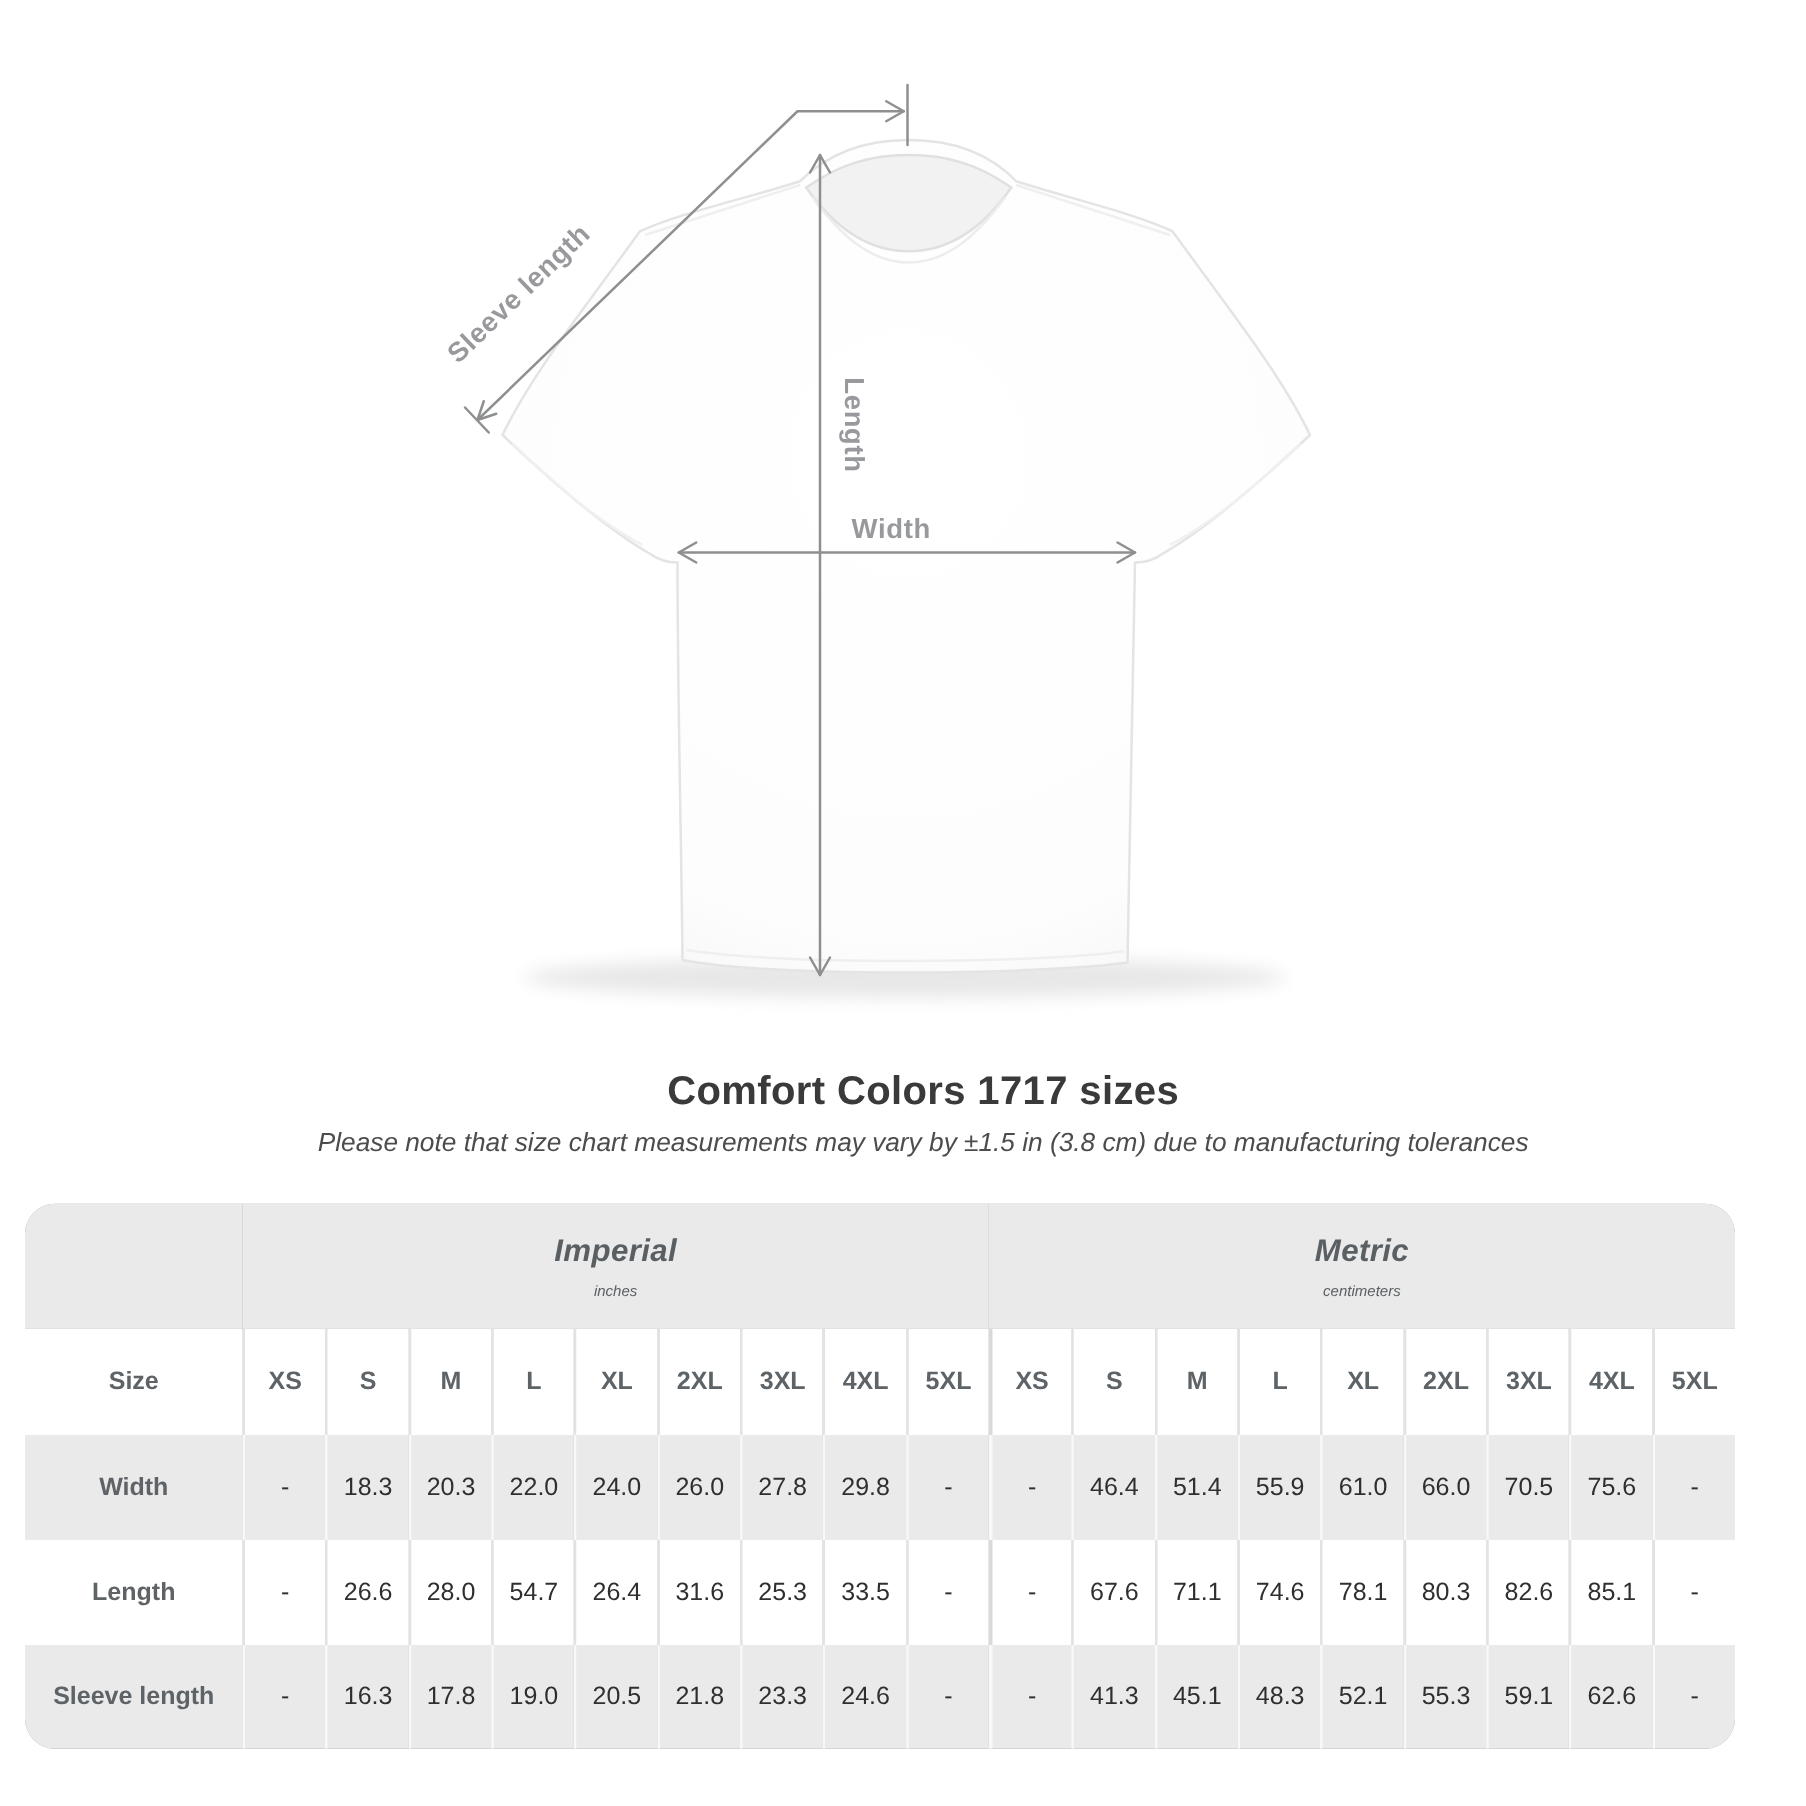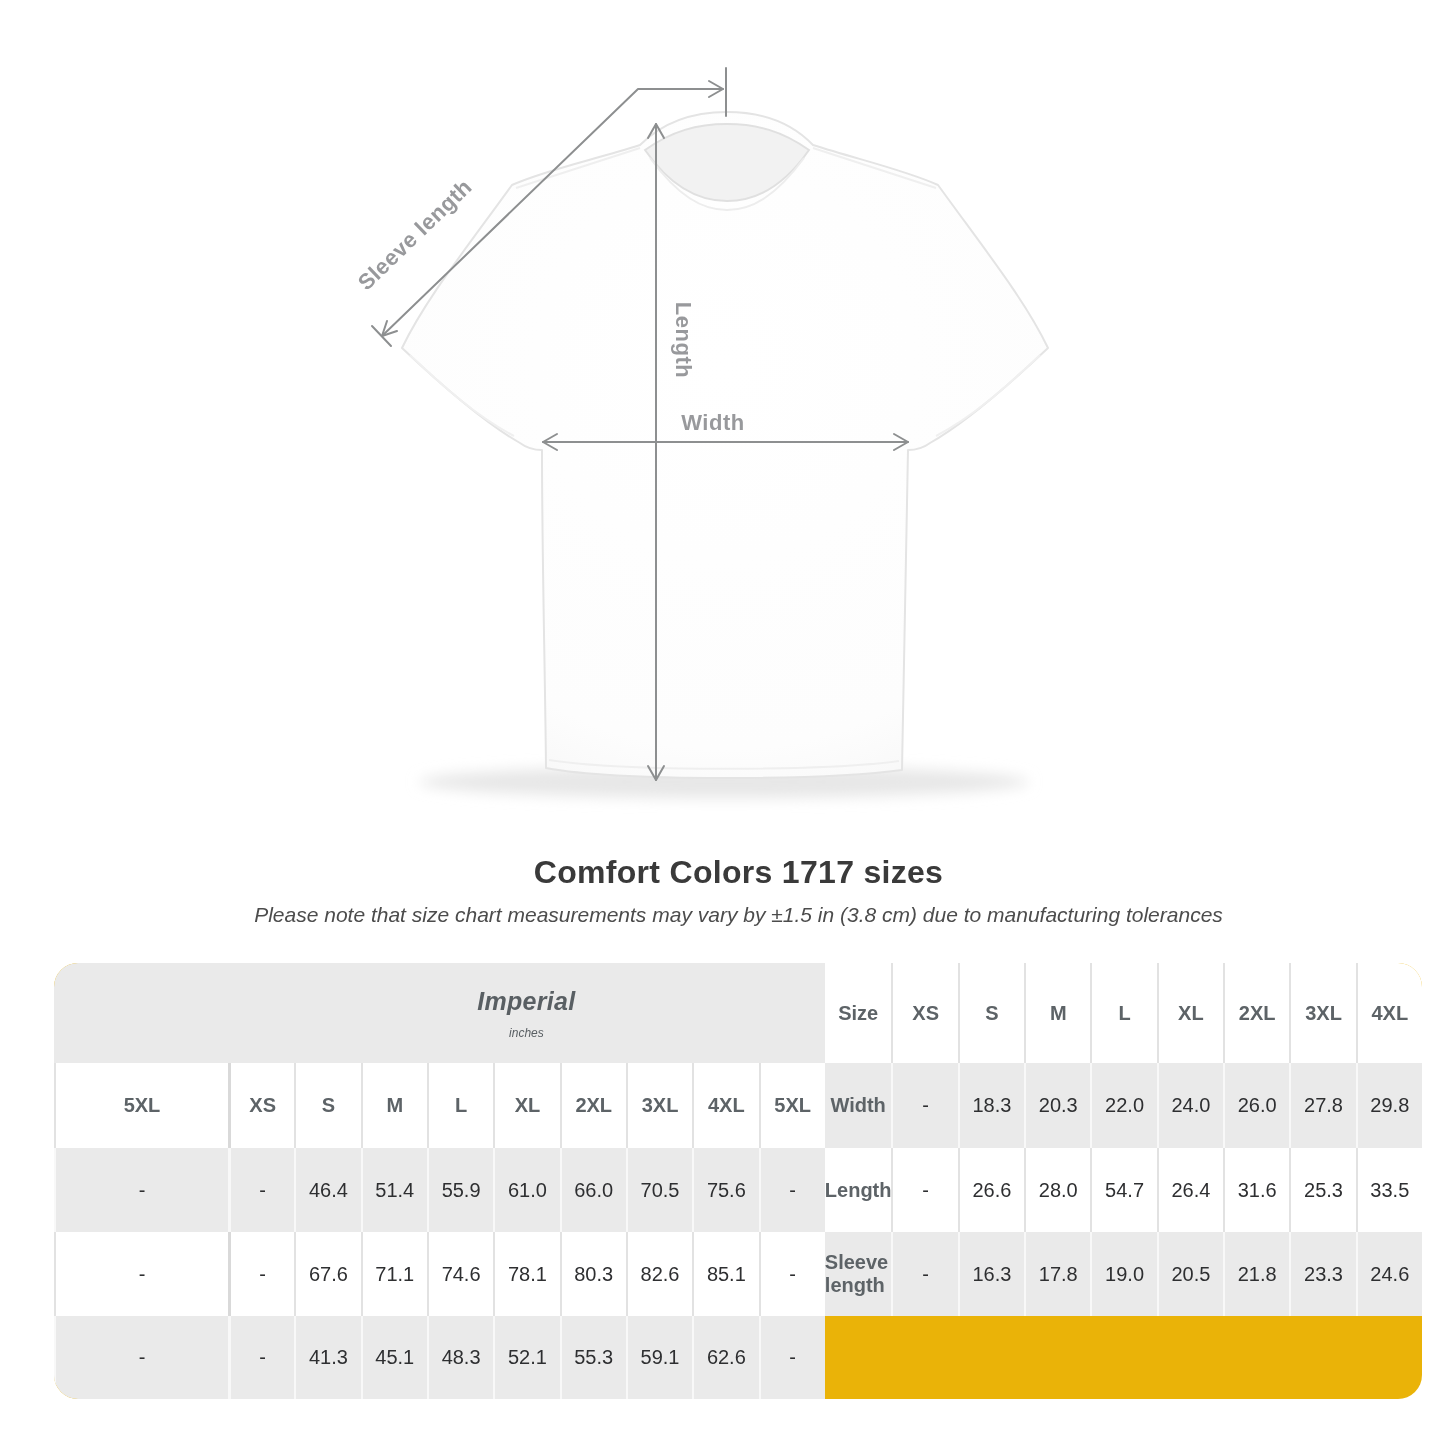--- a/index.html
+++ b/index.html
@@ -14,22 +14,22 @@
   .dim-label{fill:#98999c;font-weight:bold;font-size:22px;letter-spacing:.5px;}
   .dim-stroke{stroke:#8d8f90;stroke-width:2;fill:none;stroke-linecap:round;stroke-linejoin:round;}
 
   
   .heading{position:absolute;left:16px;top:854px;width:1445px;text-align:center;}
   .heading .title{font-size:32px;font-weight:bold;color:#3a3a3a;letter-spacing:.3px;}
   .heading .subtitle{margin-top:12px;font-size:21px;font-style:italic;color:#4c4c4c;}
 
   
   .size-table{
-    position:absolute;left:54px;top:963px;width:1368px;height:436px;
-    border-radius:24px;overflow:hidden;background:#eab308;
+    position:absolute;left:20px;top:963px;width:1368px;height:436px;
+    border-radius:24px;overflow:hidden;background:#a3a3a3;
   }
   .grid{
     display:grid;width:100%;height:100%;
     grid-template-columns:174px repeat(18,1fr);
     grid-template-rows:100px 85px 84px 84px 83px;
   }
   .cell{display:flex;align-items:center;justify-content:center;}
   .band{background:#eaeaea;}
   .band.corner{grid-column:1 / span 1;}
   .band.group{flex-direction:column;gap:10px;}
@@ -123,20 +123,24 @@
   <div class="subtitle">Please note that size chart measurements may vary by ±1.5 in (3.8 cm) due to manufacturing tolerances</div>
 </div>
 
 <div class="size-table">
   <div class="grid">
 
     <div class="cell band corner"></div>
     <div class="cell band group imperial">
       <div class="g-title">Imperial</div>
       <div class="g-unit">inches</div>
+    </div>
+    <div class="cell band group metric">
+      <div class="g-title">Metric</div>
+      <div class="g-unit">centimeters</div>
     </div>
 
   <div class="cell head rlabel r-white">Size</div>
       <div class="cell head data r-white">XS</div>
       <div class="cell head data r-white">S</div>
       <div class="cell head data r-white">M</div>
       <div class="cell head data r-white">L</div>
       <div class="cell head data r-white">XL</div>
       <div class="cell head data r-white">2XL</div>
       <div class="cell head data r-white">3XL</div>

